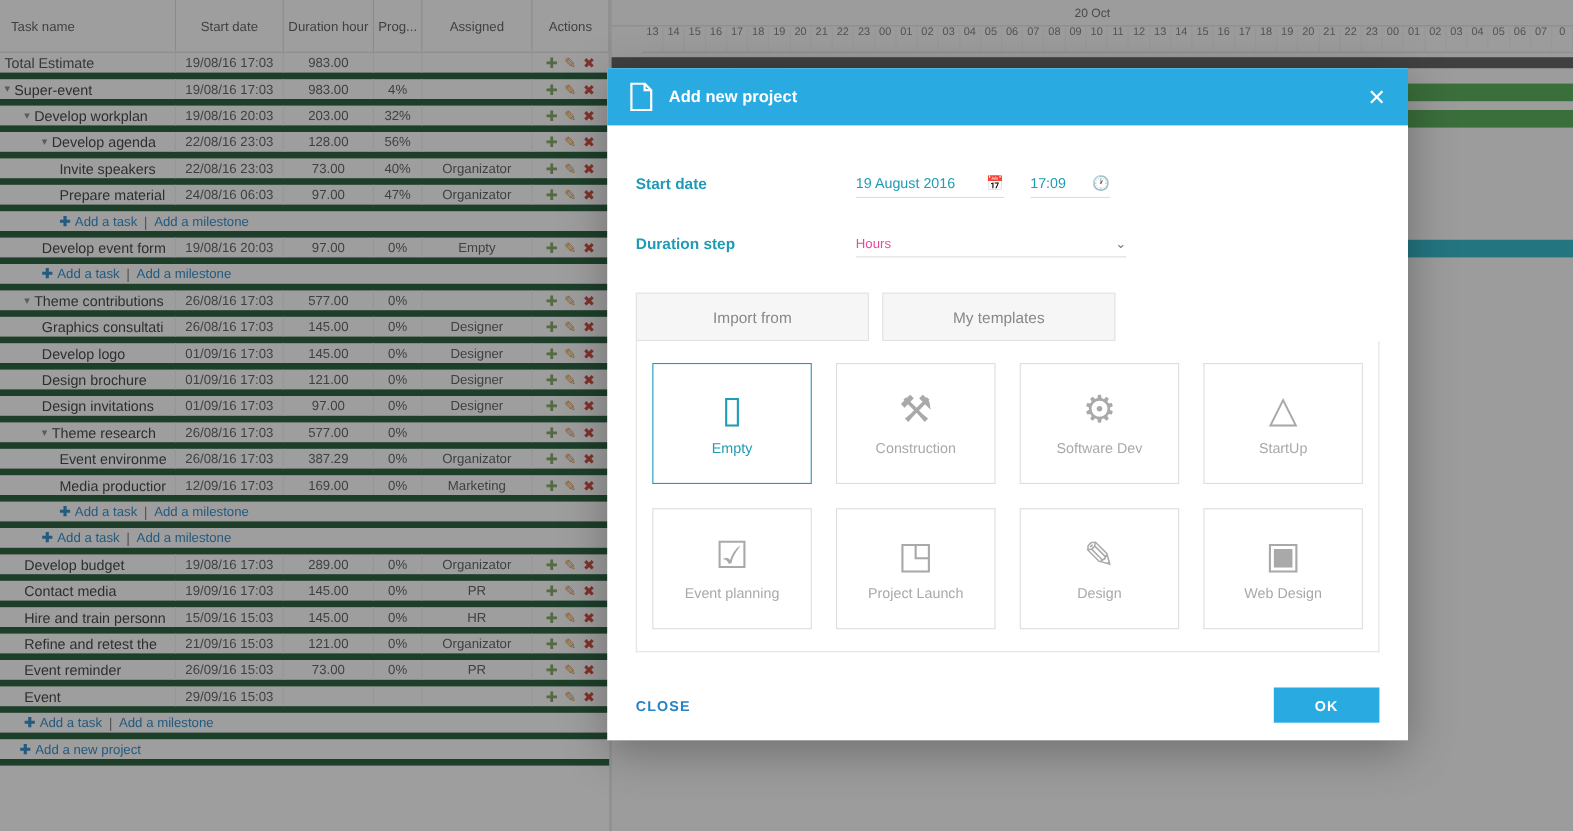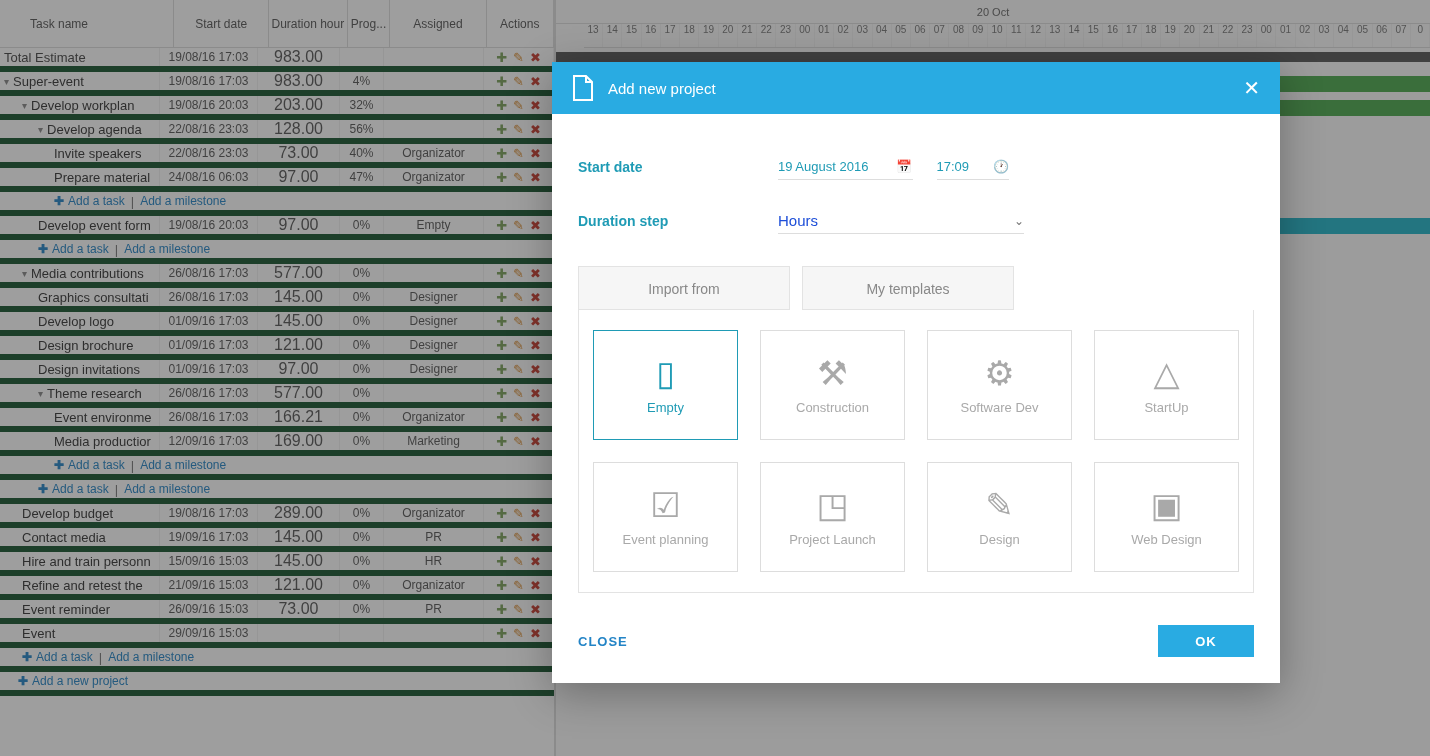--- a/index.html
+++ b/index.html
@@ -1,36 +1,36 @@
 <!DOCTYPE html>
 <html><head>
 <meta charset="utf-8">
 <style>
   * { box-sizing: border-box; margin: 0; padding: 0; }
   html, body { width: 1430px; height: 756px; font-family: Arial, Helvetica, sans-serif; font-size: 13px; color: #333; overflow: hidden; background:#fff; }
   .app { position: relative; width:1430px; height:756px; }
 
   
   .grid { position:absolute; left:0; top:0; width:555px; height:756px; border-right:1px solid #ddd; }
-  .grid-header { display:flex; height:48px; border-bottom:1px solid #ddd; color:#555; font-size:12px;padding-left:20px; }
+  .grid-header { display:flex; height:48px; border-bottom:1px solid #ddd; color:#555; font-size:12px; }
   .grid-header .hcell { display:flex; align-items:center; justify-content:center; border-right:1px solid #ddd; }
   .c-task { width:160px; justify-content:flex-start !important; padding-left:10px; }
   .c-start { width:98px; }
   .c-dur  { width:82px; }
   .c-prog { width:44px; }
   .c-assn { width:100px; }
   .c-act  { width:70px; }
 
   .grid-body { height:708px; overflow:hidden; }
   .grow { display:flex; align-items:center; height:24px; border-bottom:6px solid #14532d; }
   .grow.total { font-weight: normal; color:#444; }
   .gcell { border-right:1px solid #f0f0f0; height:100%; display:flex; align-items:center; }
   .gc-task { width:160px; padding-left:4px; overflow:hidden; white-space:nowrap; }
   .gc-start{ width:98px; justify-content:center; font-size:12px; color:#555; }
-  .gc-dur  { width:82px; justify-content:center; font-size:16px; color:#555; }
+  .gc-dur  { width:82px; justify-content:center; font-size:12px; color:#555; }
   .gc-prog { width:44px; justify-content:center; font-size:12px; color:#555; }
   .gc-assn { width:100px; justify-content:center; font-size:12px; color:#555; }
   .gc-act  { width:70px; justify-content:center; gap:6px; }
   .toggle-tri { color:#888; margin-right:4px; font-size:10px; }
   .indent-1 { padding-left: 22px !important; }
   .indent-2 { padding-left: 38px !important; }
   .indent-3 { padding-left: 54px !important; }
   .addlink { color:#2384c6; font-size:12px; }
   .addlink .plus { color:#2384c6; font-weight:bold; margin-right:4px; }
   .sep { color:#777; margin:0 6px; }
@@ -49,53 +49,53 @@
   .bar-green { position:absolute; left:0; height:16px; background:#49a84c; }
   .bar-grey  { position:absolute; left:0; height:10px; background:#555; }
   .bar-teal  { position:absolute; height:16px; background:#1fb5c9; }
 
   
   .scrim { position:absolute; inset:0; background:rgba(40,40,40,0.45); }
 
   
   .modal { position:absolute; left:552px; top:62px; width:728px; background:#fff; box-shadow:0 10px 40px rgba(0,0,0,0.3); }
   .modal-head { background:#29abe2; color:#fff; height:52px; display:flex; align-items:center; padding:0 20px; }
-  .modal-head .title { font-size:15px; font-weight:normal; margin-left:14px; }
+  .modal-head .title { font-size:15px; font-weight:bold; margin-left:14px; }
   .modal-close { margin-left:auto; font-size:20px; cursor:pointer; }
   .modal-body { padding: 26px 26px 10px 26px; }
   .form-row { display:flex; align-items:center; height:54px; }
   .form-label { width:200px; color:#1f9bb5; font-weight:bold; font-size:14px; }
   .txt-input { flex:1; max-width:246px; border:none; border-bottom:1px solid #ddd; height:26px; font-size:13px; color:#1f9bb5; outline:none; }
   .txt-input::placeholder { color:#9c9c9c; }
   .date-wrap { display:flex; align-items:flex-start; gap:18px;}
   .date-field { display:flex; align-items:center; border-bottom:1px solid #ddd; height:26px; }
   .date-field span { color:#1f9bb5; font-size:13px; }
   .date-field .icn { margin-left:28px; color:#555; font-size:13px;}
   .time-field { display:flex; align-items:center; border-bottom:1px solid #ddd; height:26px; margin-left:6px;}
   .time-field span { color:#1f9bb5; font-size:13px;}
   .time-field .icn { margin-left:24px; color:#555; font-size:13px;}
   .sel-field { width:246px; display:flex; align-items:center; border-bottom:1px solid #ddd; height:26px; justify-content:space-between; }
-  .sel-field span { color:#1d4ed8; font-size:15px;}
+  .sel-field span { color:#ec4899; font-size:12px;}
   .sel-field .cv  { color:#777; font-size:12px;}
 
   .tabbar { display:flex; margin-top:18px; }
   .tab { flex:0 0 212px; text-align:center; height:44px; line-height:44px; font-size:14px; border:1px solid #e3e3e3; background:#f6f6f6; color:#888; margin-right:12px;}
   .tab.active { background:#fff; color:#1f9bb5; border-bottom:1px solid #fff; }
   .tab:last-child{ margin-right:0;}
 
   .templates { border:1px solid #e3e3e3; border-top:none; padding:20px 14px 20px 14px; }
   .tile-row { display:flex; gap:22px; }
   .tile-row + .tile-row { margin-top:22px;}
   .tile { width:150px; height:110px; border:1px solid #ddd; display:flex; flex-direction:column; align-items:center; justify-content:center; color:#a9a9a9; }
   .tile.selected { border-color:#1f9bb5; color:#1f9bb5; }
   .tile .ticon { font-size:34px; margin-bottom:10px; line-height:1;}
   .tile.selected .ticon { color:#1f9bb5; }
   .tile .tlabel { font-size:13px; }
 
-  .modal-foot { display:flex; align-items:center; padding: 22px 26px 26px 26px;}
+  .modal-foot { display:flex; align-items:center; padding: 22px 26px 16px 26px;}
   .btn-close { color:#2384c6; font-weight:bold; letter-spacing:1px; font-size:13px; cursor:pointer;}
   .btn-ok { margin-left:auto; background:#29abe2; color:#fff; width:96px; height:32px; border:none; font-size:13px; font-weight:bold; letter-spacing:1px; cursor:pointer;}
 
   svg.file-icon { width:22px; height:26px; }
 </style>
 </head>
 <body>
 
 <div class="app">
 
@@ -220,21 +220,21 @@
         <div class="grow">
           <div class="gcell gc-task indent-2" style="width: 555px; border-right: none;">
             <span class="addlink"><span class="plus">✚</span>Add a task</span>
             <span class="sep">|</span>
             <span class="addlink">Add a milestone</span>
           </div>
         </div>
         <div class="grow">
           <div class="gcell gc-task indent-1">
             <span class="toggle-tri">▾</span>
-            <span>Media contributions</span>
+            <span>Theme contributions</span>
           </div>
           <div class="gcell gc-start">26/08/16 17:03</div>
           <div class="gcell gc-dur">577.00</div>
           <div class="gcell gc-prog">0%</div>
           <div class="gcell gc-assn"></div>
           <div class="gcell gc-act">
             <span class="act-icn act-add">✚</span>
             <span class="act-icn act-edit">✎</span>
             <span class="act-icn act-del">✖</span>
           </div>
@@ -308,21 +308,21 @@
             <span class="act-icn act-add">✚</span>
             <span class="act-icn act-edit">✎</span>
             <span class="act-icn act-del">✖</span>
           </div>
         </div>
         <div class="grow">
           <div class="gcell gc-task indent-3">
             <span>Event environme</span>
           </div>
           <div class="gcell gc-start">26/08/16 17:03</div>
-          <div class="gcell gc-dur">166.21</div>
+          <div class="gcell gc-dur">387.29</div>
           <div class="gcell gc-prog">0%</div>
           <div class="gcell gc-assn">Organizator</div>
           <div class="gcell gc-act">
             <span class="act-icn act-add">✚</span>
             <span class="act-icn act-edit">✎</span>
             <span class="act-icn act-del">✖</span>
           </div>
         </div>
         <div class="grow">
           <div class="gcell gc-task indent-3">

